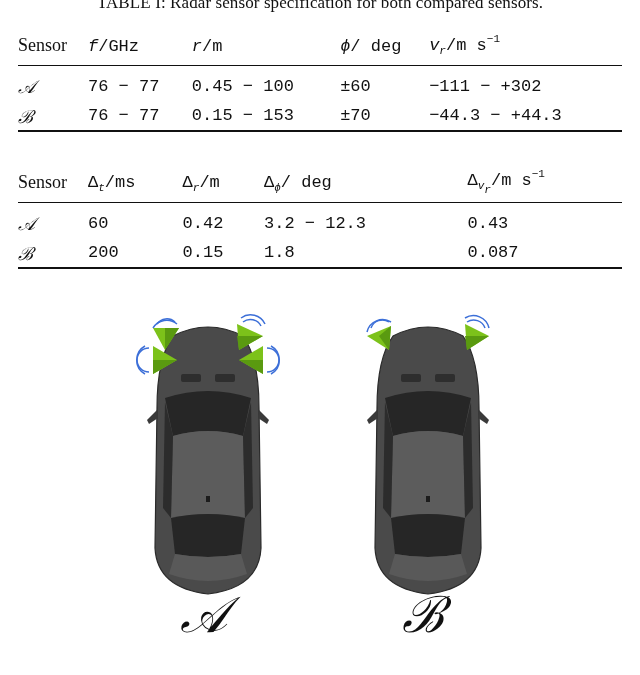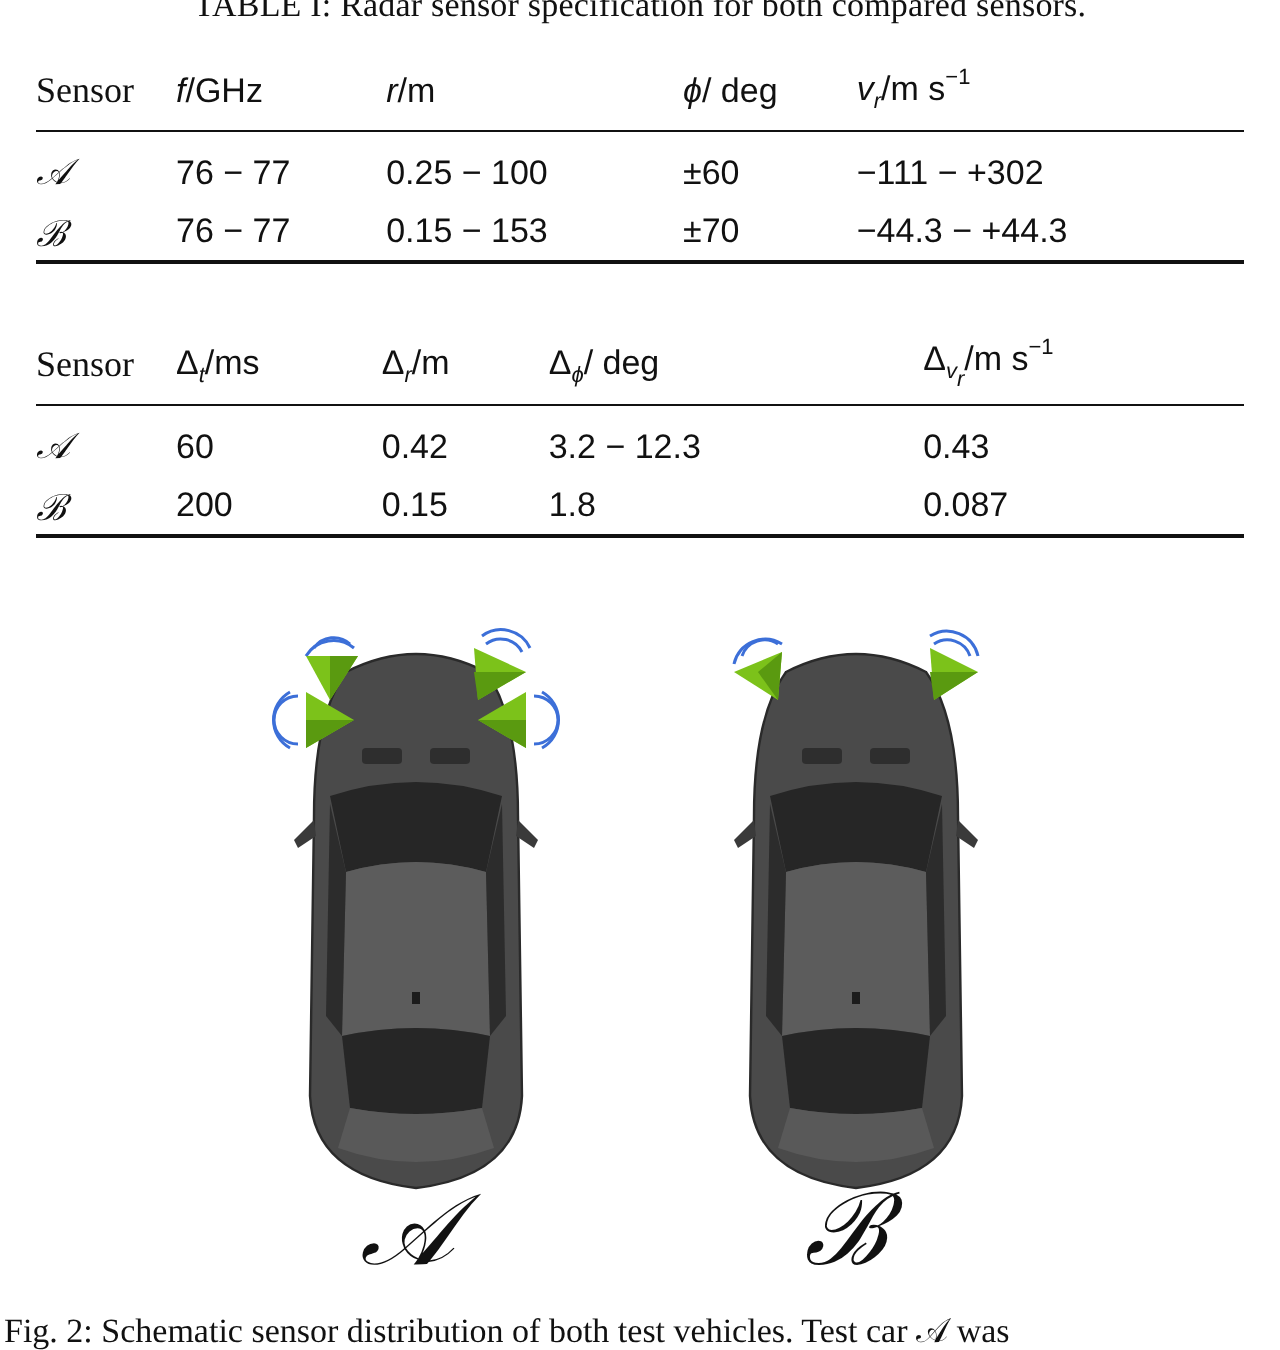--- a/index.html
+++ b/index.html
@@ -24,21 +24,21 @@
     font-size: 18px;
   }
   .tbl th, .tbl td { text-align: left; padding: 0; font-weight: normal; }
   .tbl thead th { height: 40px; vertical-align: middle; }
   .tbl thead tr { border-bottom: 1.5px solid #111; }
   .tbl tbody tr:first-child td { padding-top: 6px; }
   .tbl tbody td { height: 29px; }
   .tbl { border-bottom: 2.5px solid #111; }
   .tbl.t1 { top: 25px; border-top: 0; }
   .tbl.t2 { top: 162px; }
-  .math { font-family: Liberation Sans, sans-serif; font-size: 17px; }
+  .math { font-family: Liberation Mono, monospace; font-size: 17px; }
   .it { font-style: italic; }
   .cal { font-family: "DejaVu Serif", serif; font-style: italic; }
   sup { font-size: 11px; vertical-align: 8px; }
   sub { font-size: 11px; vertical-align: -4px; }
 
   .col-sensor { width: 70px; font-family: "Liberation Serif", serif; }
 
   .figure { position: absolute; left: 0; top: 300px; width: 640px; height: 360px; }
   .car { position: absolute; top: 18px; width: 130px; height: 280px; }
   .car svg { width: 100%; height: 100%; }
@@ -72,21 +72,21 @@
         <th><span class="math"><span class="it">f</span>/GHz</span></th>
         <th><span class="math"><span class="it">r</span>/m</span></th>
         <th><span class="math"><span class="it">ϕ</span>/ deg</span></th>
         <th><span class="math"><span class="it">v</span><sub class="it">r</sub>/m s<sup>−1</sup></span></th>
       </tr>
     </thead>
     <tbody>
       <tr>
         <td class="cal">𝒜</td>
         <td class="math">76 − 77</td>
-        <td class="math">0.25 − 100</td>
+        <td class="math">0.45 − 100</td>
         <td class="math">±60</td>
         <td class="math">−111 − +302</td>
       </tr>
       <tr>
         <td class="cal">ℬ</td>
         <td class="math">76 − 77</td>
         <td class="math">0.15 − 153</td>
         <td class="math">±70</td>
         <td class="math">−44.3 − +44.3</td>
       </tr>
@@ -208,14 +208,13 @@
           <polygon points="102,6 126,18 104,32" fill="#7cc21a"></polygon>
           <polygon points="102,18 126,18 104,32" fill="#5a9a10"></polygon>
         </g>
       </svg>
     </div>
 
     <div class="label-big label-a">𝒜</div>
     <div class="label-big label-b">ℬ</div>
   </div>
 
-  <div class="caption-bottom">Fig. 2: Schematic sensor distribution of both test vehicles. Test car 𝒜 was</div>
 </div>
 
 </body></html>

